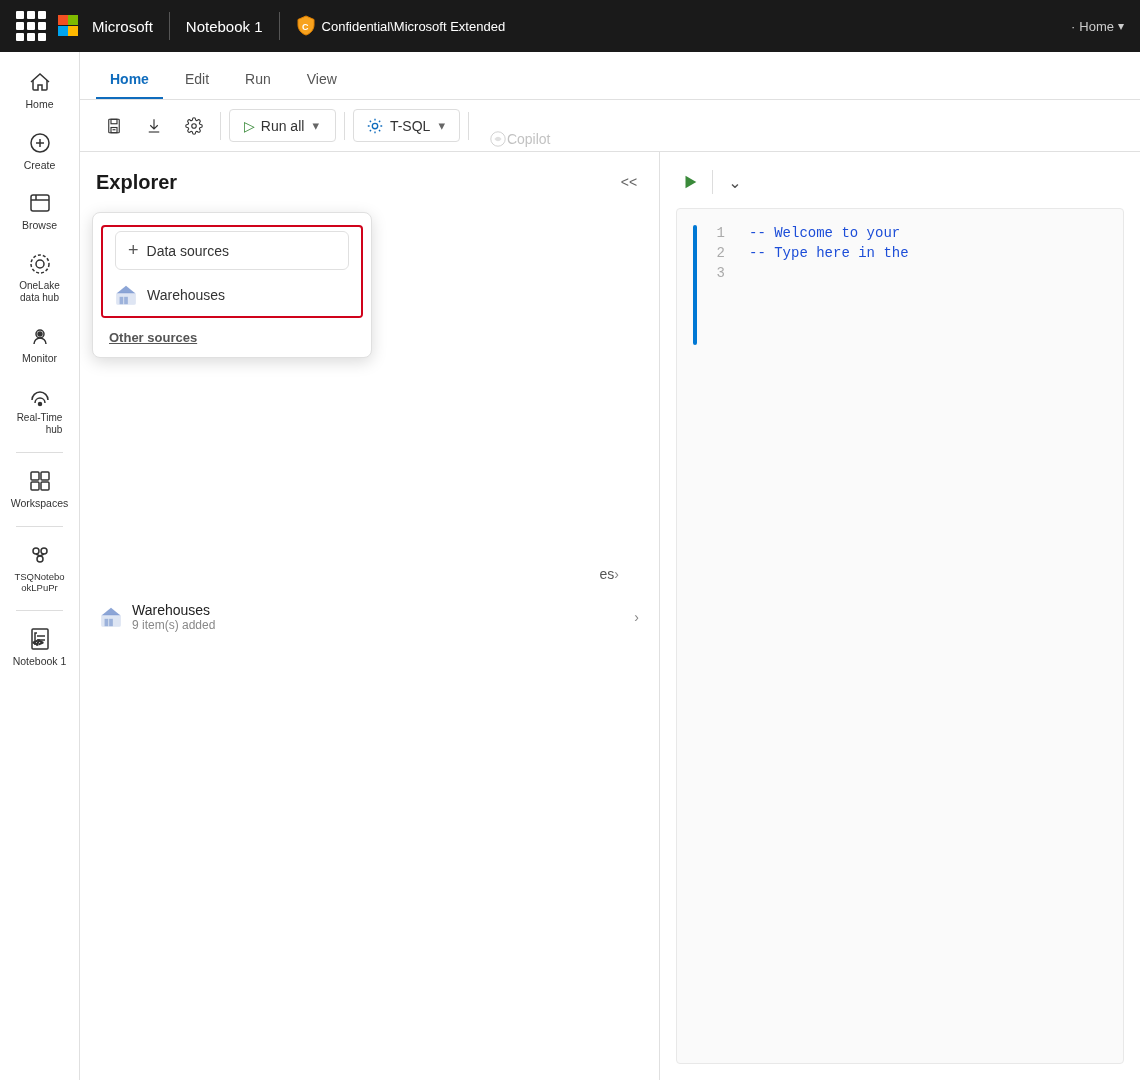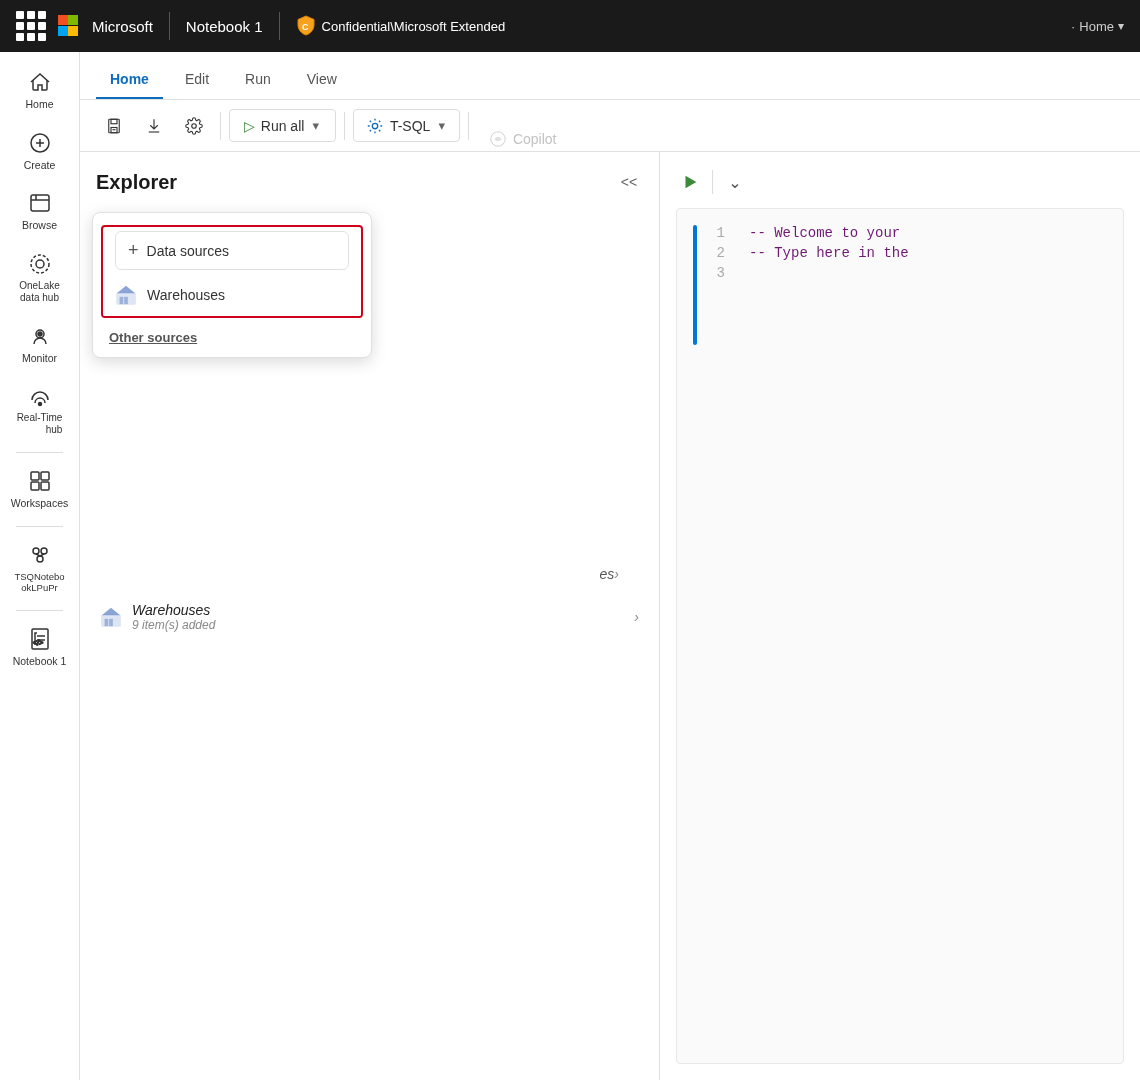--- a/index.html
+++ b/index.html
@@ -124,21 +124,21 @@
     }
     .run-btn .play-icon { color: #3a8a3a; font-size: 14px; }
     .toolbar-dropdown { font-size: 13px; color: #666; padding: 2px; cursor: pointer; }
     .tsql-btn {
       display: flex; align-items: center; gap: 6px;
       padding: 6px 12px; border-radius: 4px;
       background: transparent; border: 1px solid #ddd;
       cursor: pointer; font-size: 14px; color: #333;
     }
     .copilot-btn {
-      display: flex; align-items: center; gap: 6px;
+      display: flex; align-items: center; gap: 0;
       padding: 6px 12px; border-radius: 4px;
       background: transparent; border: none;
       cursor: pointer; font-size: 14px; color: #999;
       opacity: 0.6;
       margin-top: 26px;
     }
 
     
     .main-content {
       display: flex;
@@ -202,21 +202,21 @@
     .warehouse-item-highlighted {
       display: flex; align-items: center; gap: 10px;
       padding: 10px 12px; cursor: pointer; font-size: 14px; color: #333;
       background: white;
     }
 
     
     .explorer-tree { padding: 8px 0; overflow-y: auto; flex: 1; }
     .tree-item {
       display: flex; align-items: center; justify-content: space-between;
-      padding: 10px 20px; cursor: pointer; font-size: 14px; color: #333; font-style: italic;
+      padding: 10px 20px; cursor: pointer; font-size: 14px; color: #333;
     }
     .tree-item-left { display: flex; align-items: center; gap: 10px; }
     .chevron-right { font-size: 14px; color: #888; }
 
     
     .code-area {
       flex: 1;
       background: white;
       padding: 16px;
       overflow: hidden;
@@ -240,21 +240,21 @@
       background: #fafafa;
       border: 1px solid #e8e8e8;
       border-radius: 4px;
       padding: 16px;
       font-family: 'Consolas', 'Courier New', monospace;
       font-size: 14px;
       flex: 1;
     }
     .code-line { display: flex; gap: 24px; margin-bottom: 4px; }
     .line-num { color: #aaa; min-width: 20px; text-align: right; user-select: none; }
-    .code-text { color: #701a75; }
+    .code-text { color: #1d4ed8; }
     .blue-bar {
       width: 4px;
       background: #0078d4;
       height: 120px;
       border-radius: 2px;
       margin-right: 8px;
       flex-shrink: 0;
     }
     .code-content-wrapper { display: flex; gap: 0; }
 

